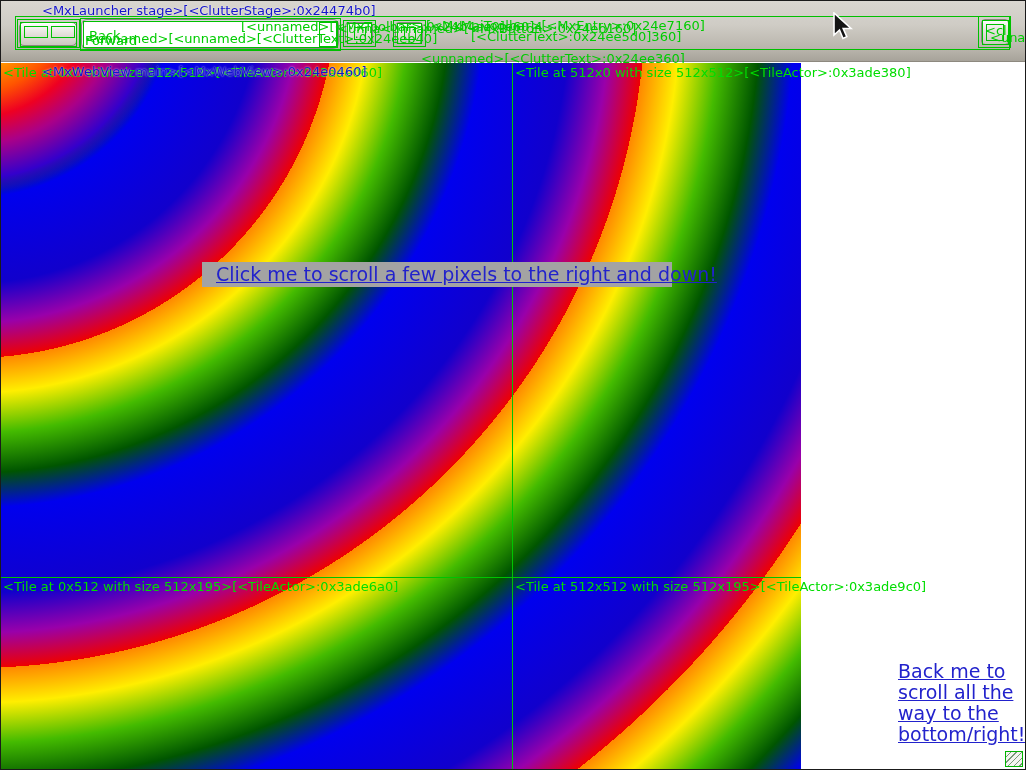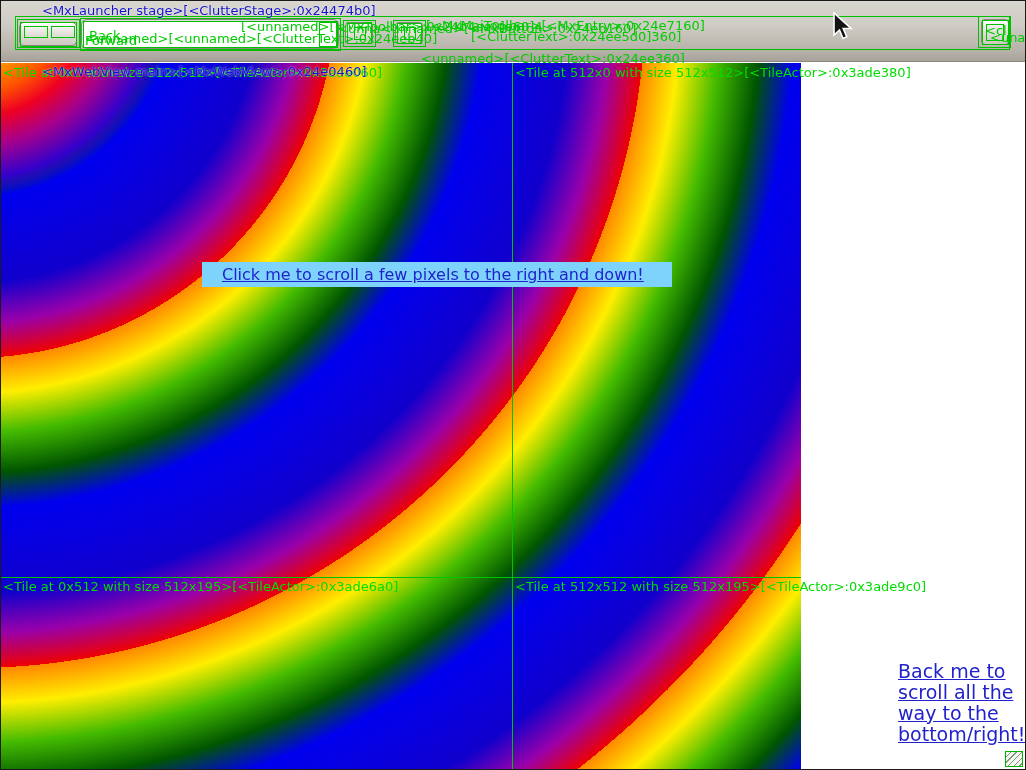--- a/index.html
+++ b/index.html
@@ -40,23 +40,23 @@
         #ffcc00 55px, #ff5500 100px, #ee0022 125px, #aa0088 152px,
         #3300cc 186px, rgba(51,0,204,0) 202px),
       repeating-radial-gradient(circle at -30px -70px,
         #ff8800 55px, #ffee00 90px, #44bb00 130px, #005500 170px,
         #0000ee 205px, #1100cc 290px, #9900aa 330px, #ee0000 365px);
   }
   .vline { position: absolute; left: 511px; top: 62px; width: 1px; height: 708px; background: #00c400; }
   .hline { position: absolute; left: 0; top: 576px; width: 800px; height: 1px; background: #00c400; }
   .link-strip {
     position: absolute; left: 201px; top: 261px; width: 470px; height: 25px;
-    background: #7dd3fc; font-size: 16px; line-height: 25px;
+    background: #a3a3a3; font-size: 19px; line-height: 25px;
     color: #2222cc; text-decoration: underline; white-space: nowrap;
-    padding-left: 20px; cursor: pointer;
+    padding-left: 14px; cursor: pointer;
   }
   .link-block {
     position: absolute; left: 897px; top: 660px; width: 120px;
     background: #ffffff; font-size: 19px; line-height: 21px;
     color: #2222cc; cursor: pointer;
   }
   .link-block div { text-decoration: underline; }
   
   .cursor { position: absolute; left: 831px; top: 11px; z-index: 50; pointer-events: none; }
   .grip {

